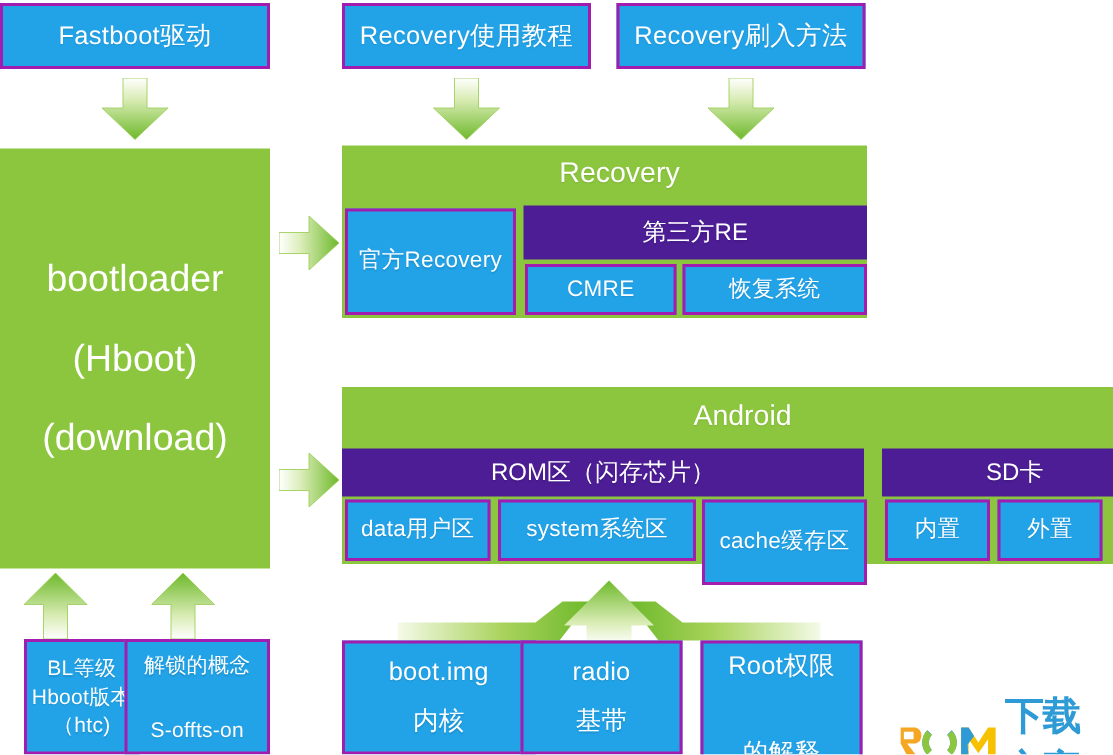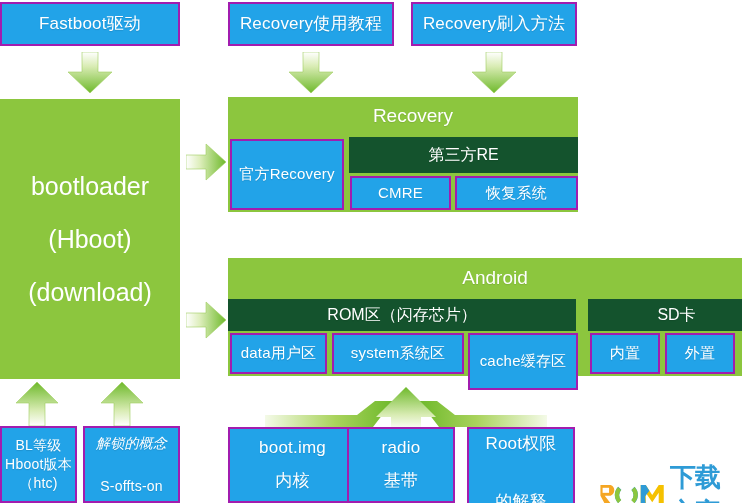--- a/index.html
+++ b/index.html
@@ -42,21 +42,21 @@
     display: flex;
     align-items: center;
     justify-content: center;
     text-align: center;
     font-size: 19px;
     text-shadow: 0 1px 1px rgba(0,0,0,.10);
     padding-left: 20px;
   }
   .green-dark {
     position: absolute;
-    background: #14532d;
+    background: #4c1d95;
     box-sizing: border-box;
     color: #ffffff;
     display: flex;
     align-items: center;
     justify-content: center;
     text-align: left;
     font-size: 16px;
     text-shadow: 0 1px 1px rgba(0,0,0,.10);
   }
   .green-panel {
@@ -231,28 +231,28 @@
   </div>
 
   <svg class="arrow" style="left:16px; top:382px;" width="44" height="45">
     <polygon points="21,0 42,21 29,21 29,44 13,44 13,21 0,21" fill="url(#gradUp)" stroke="#9fcf5f" stroke-width="0.6"></polygon>
   </svg>
 
   <svg class="arrow" style="left:101px; top:382px;" width="44" height="45">
     <polygon points="21,0 42,21 29,21 29,44 13,44 13,21 0,21" fill="url(#gradUp)" stroke="#9fcf5f" stroke-width="0.6"></polygon>
   </svg>
 
-  <div class="blue-box" style="left:0px; top:426px; width:77px; height:77px; flex-direction:column;">
+  <div class="blue-box" style="left:16px; top:426px; width:77px; height:77px; flex-direction:column;">
     <span class="tiny-blue">BL等级</span>
     <span class="tiny-blue">Hboot版本</span>
     <span class="tiny-blue">（htc)</span>
   </div>
 
   <div class="blue-box" style="left:83px; top:426px; width:97px; height:77px; flex-direction:column;">
-    <span class="tiny-blue" style="margin-bottom:24px;font-style:italic;">解锁的概念</span>
+    <span class="tiny-blue" style="margin-bottom:24px;">解锁的概念</span>
     <span class="tiny-blue">S-offts-on</span>
   </div>
 
   <svg class="arrow" style="left:265px; top:385px;" width="282" height="45">
 
     <polygon points="0,30 0,42 108,42 128,16 110,16 92,30" fill="url(#gradMergeL)"></polygon>
 
     <polygon points="282,30 282,42 174,42 154,16 172,16 190,30" fill="url(#gradMergeR)"></polygon>
 
     <polygon points="141,2 171,32 156,32 156,45 126,45 126,32 111,32" fill="url(#gradUp)"></polygon>

